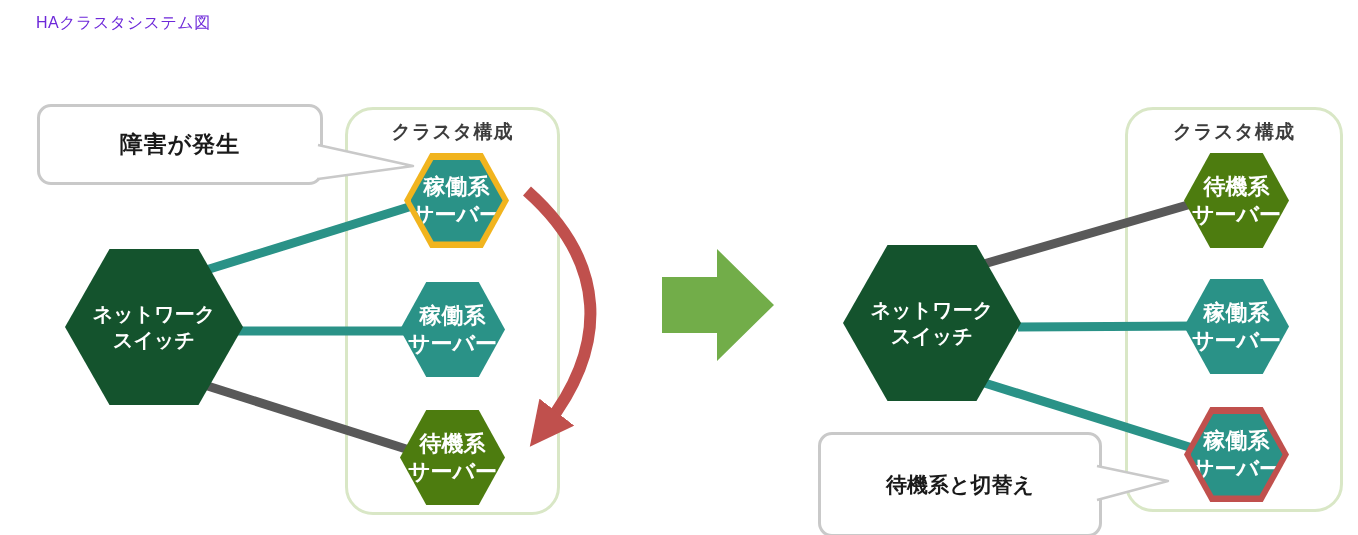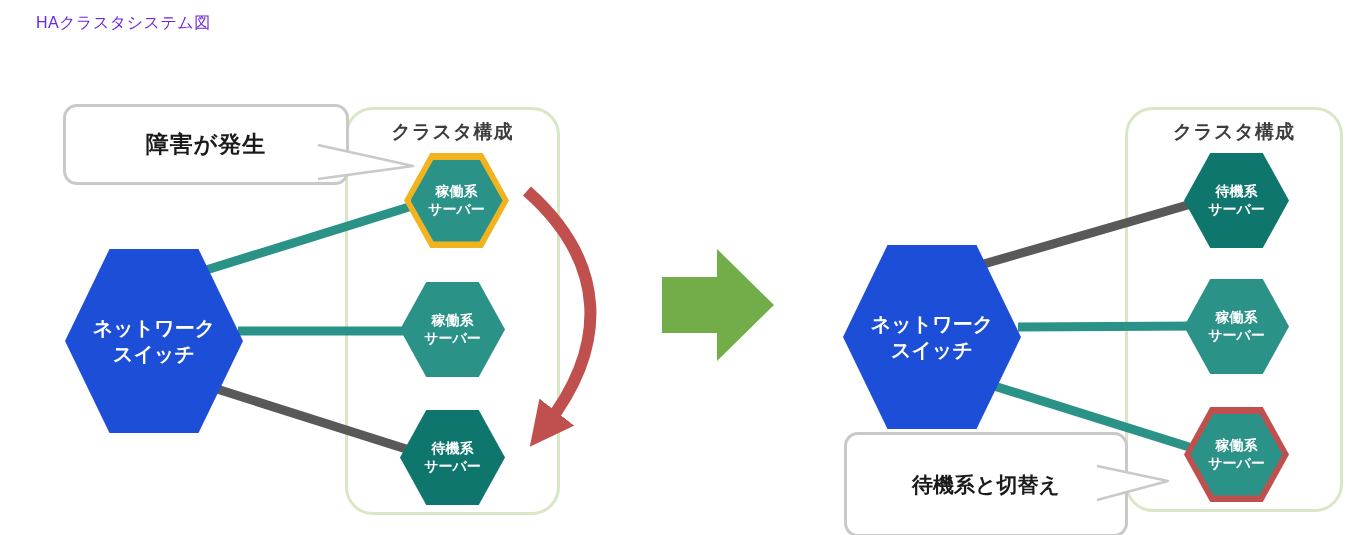--- a/index.html
+++ b/index.html
@@ -33,33 +33,33 @@
   }
   .hex-border{
     position:absolute;display:flex;align-items:center;justify-content:center;z-index:3;
   }
   .hex-inner{
     display:flex;align-items:center;justify-content:center;text-align:center;
     color:#fff;font-weight:bold;
   }
   .server{width:105px;height:95px;}
   .server-inner{width:92px;height:82px;}
-  .server .lbl,.server-inner .lbl{font-size:14px;line-height:1.25;}
-  .switch{width:178px;height:184px;background:#1d4ed8;}
+  .server .lbl,.server-inner .lbl{font-size:22px;line-height:1.25;}
+  .switch{width:178px;height:156px;background:#14532d;}
   .switch .lbl{font-size:20px;line-height:1.3;}
   .lbl span{display:block;}
   .teal{background:#2A9287;}
-  .grayhex{background:#0f766e;}
+  .grayhex{background:#4d7c0f;}
   .yellow-border{background:#F1B41E;}
   .red-border{background:#C0504D;}
   
   .callout{
     position:absolute;background:#fff;border:3px solid #c9c9c9;border-radius:14px;
     display:flex;align-items:center;justify-content:center;text-align:center;
-    z-index:5;box-sizing:border-box;color:#1a1a1a;font-weight:bold;margin-left:26px;
+    z-index:5;box-sizing:border-box;color:#1a1a1a;font-weight:bold;
   }
   .callout-left{left:37px;top:104px;width:286px;height:81px;font-size:23px;letter-spacing:1px;}
   .callout-right{left:818px;top:432px;width:284px;height:105px;font-size:21px;line-height:1.3;text-align:right;}
   svg.layer{position:absolute;left:0;top:0;pointer-events:none;}
   #lines-layer{z-index:2;}
   #overlay-layer{z-index:6;}
 </style>
 </head>
 <body>
 

